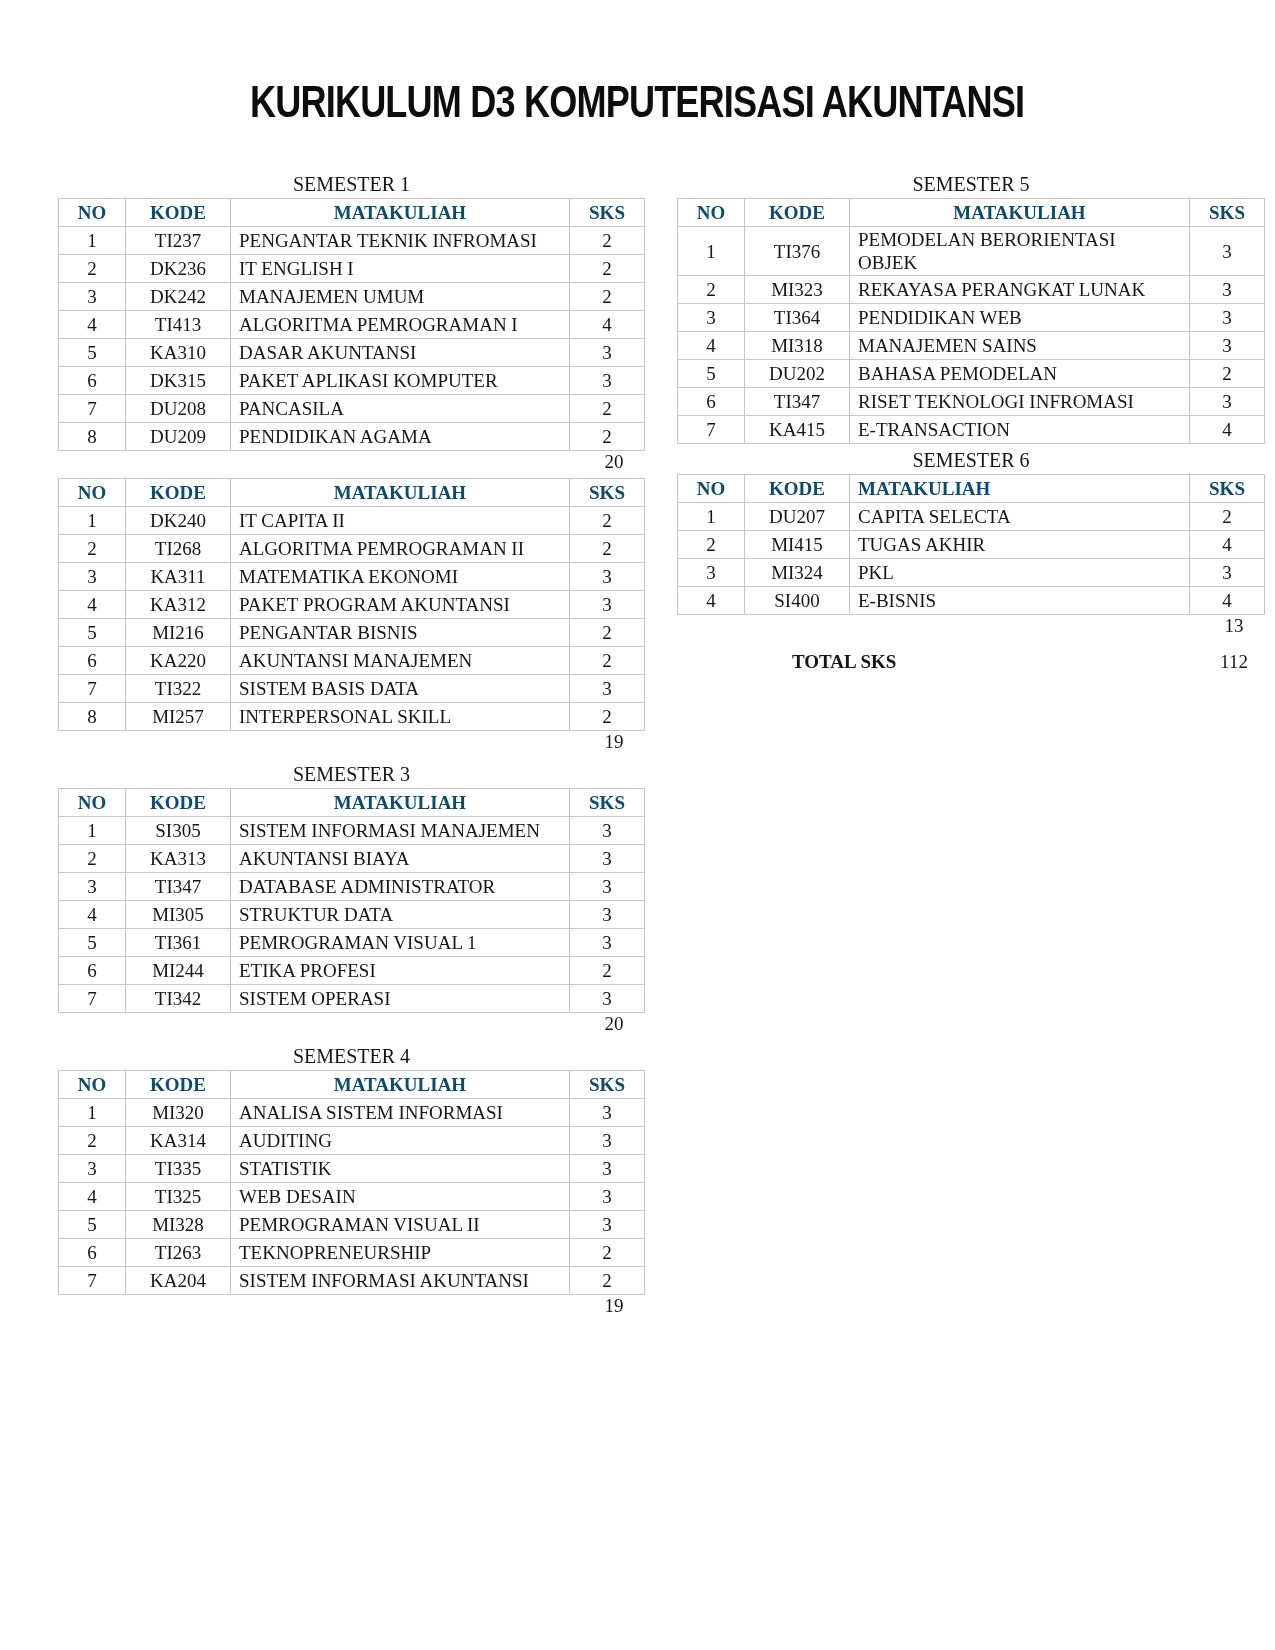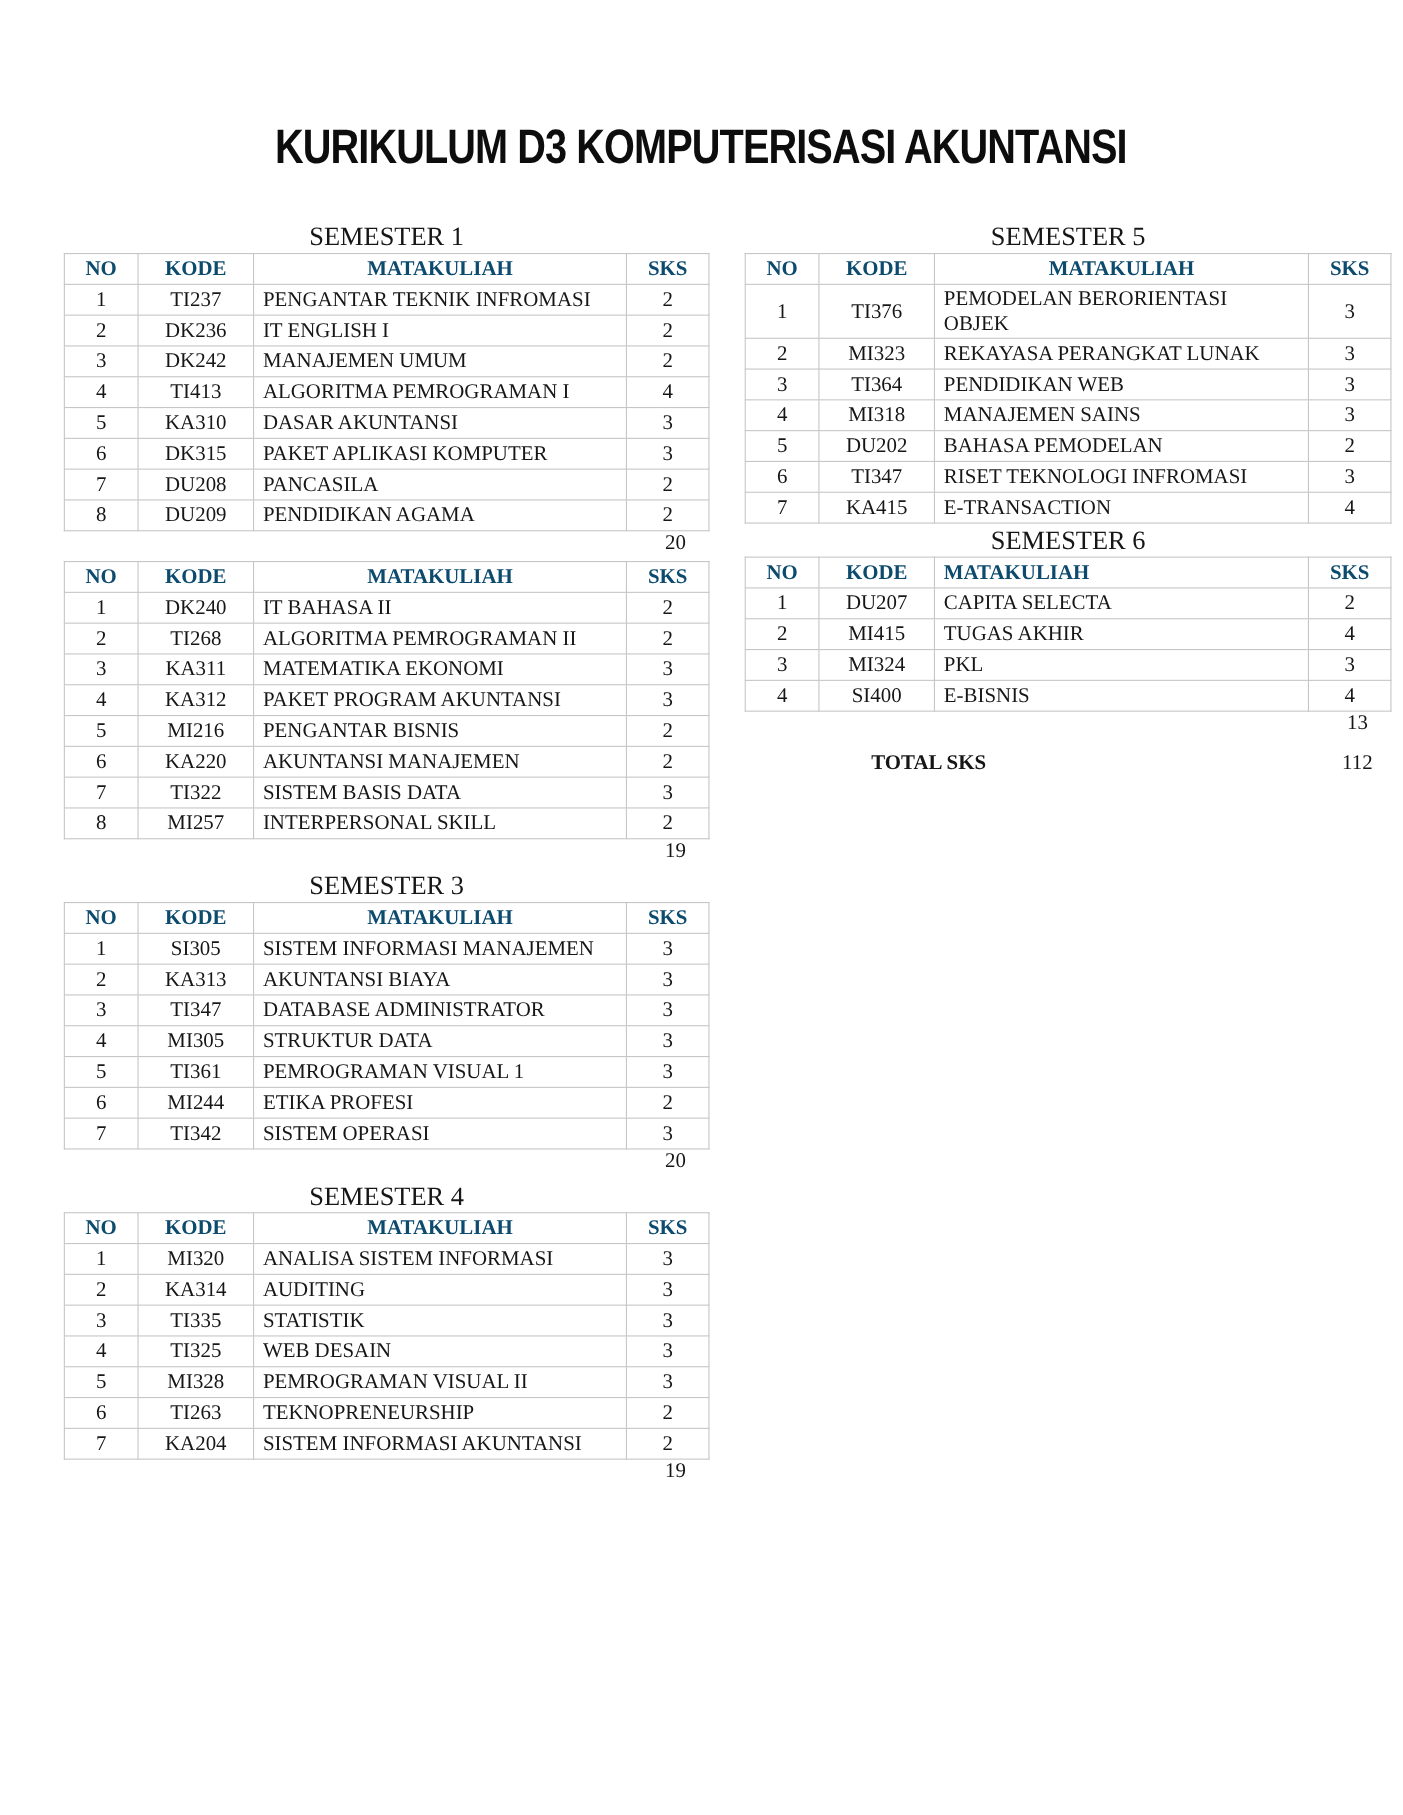--- a/index.html
+++ b/index.html
@@ -6,21 +6,21 @@
   .page {
     position:relative;
     width:1275px; height:1650px;
     background:#ffffff;
     font-family:"Liberation Serif", serif;
     color:#161616;
     overflow:hidden;
   }
   h1.title {
     margin:0;
-    padding-top:112px;
+    padding-top:80px;
     text-align:center;
     font-family:"Liberation Sans", sans-serif;
     font-size:44px;
     font-weight:bold;
     line-height:1.0;
     color:#0d0d0d;
   }
   h1.title .condensed {
     display:inline-block;
     transform:scaleX(0.82);
@@ -30,21 +30,21 @@
   }
   .cols {
     display:flex;
     margin:44px 0 0 58px;
     gap:32px;
   }
   .col { width:587px; }
   .col.right { width:588px; }
   .sem-title {
     text-align:center;
-    font-size:24px;
+    font-size:20px;
     line-height:24px;
     margin:4px 0 2px 0;
   }
   table.sem-table {
     width:100%;
     border-collapse:collapse;
     table-layout:fixed;
   }
   .sem-table th, .sem-table td {
     border:1px solid #c6c6c6;
@@ -168,21 +168,21 @@
               <th class="c-no">NO</th>
               <th class="c-kode">KODE</th>
               <th class="c-mk">MATAKULIAH</th>
               <th class="c-sks">SKS</th>
             </tr>
           </thead>
           <tbody>
               <tr>
                 <td class="c-no">1</td>
                 <td class="c-kode">DK240</td>
-                <td class="c-mk">IT BAHASA II</td>
+                <td class="c-mk">IT CAPITA II</td>
                 <td class="c-sks">2</td>
               </tr>
               <tr>
                 <td class="c-no">2</td>
                 <td class="c-kode">TI268</td>
                 <td class="c-mk">ALGORITMA PEMROGRAMAN II</td>
                 <td class="c-sks">2</td>
               </tr>
               <tr>
                 <td class="c-no">3</td>

